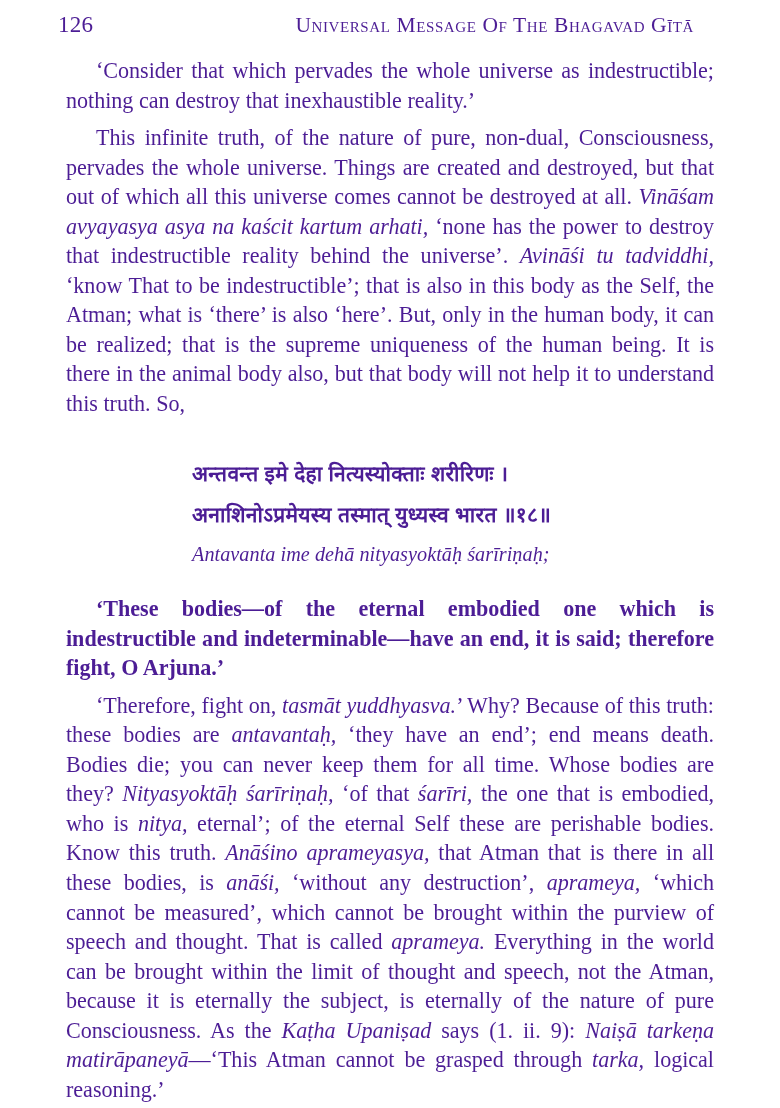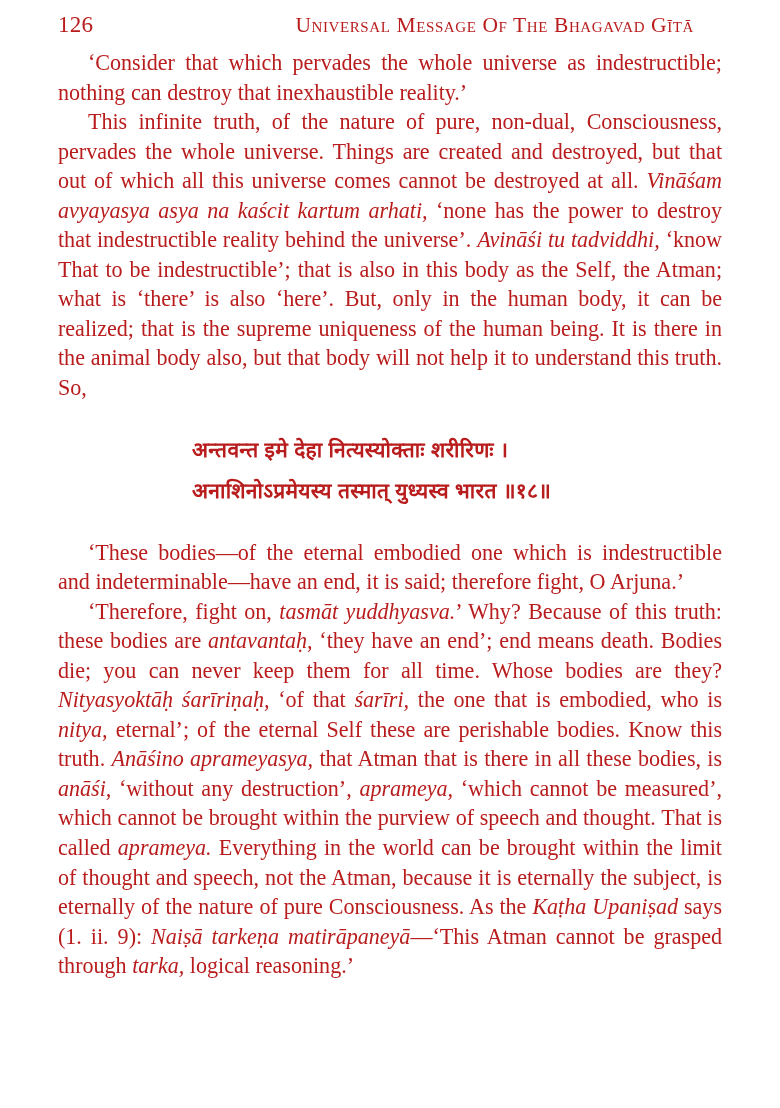--- a/index.html
+++ b/index.html
@@ -7,21 +7,21 @@
     padding: 0;
     background: #ffffff;
   }
   .page {
     position: relative;
     width: 780px;
     height: 1108px;
     background: #ffffff;
     overflow: hidden;
     font-family: "Liberation Serif", "DejaVu Serif", serif;
-    color: #b91c1c;
+    color: #4c1d95;
   }
 
   
   .running-head {
     position: absolute;
     left: 58px;
     right: 58px;
     top: 12px;
     height: 30px;
     display: flex;
@@ -44,21 +44,21 @@
   }
 
   
   .textblock {
     position: absolute;
     left: 58px;
     top: 48px;
     width: 664px;
   }
   p.body {
-    margin: 0;
+    margin: 8px;
     font-size: 22.1px;
     line-height: 29.55px;
     text-align: justify;
     text-justify: inter-word;
     letter-spacing: -0.02px;
     word-spacing: 0.1px;
     hyphens: manual;
   }
   p.body.indent {
     text-indent: 30px;
@@ -88,20 +88,21 @@
     line-height: 24.5px;
     white-space: nowrap;
     letter-spacing: 0.05px;
   }
   .translit-wrap {
     padding-top: 14px;
     padding-bottom: 16px;
   }
   .after-verse {
     padding-top: 4px;
+    font-weight: bold;
   }
 </style>
 </head>
 <body>
 
 <div class="page">
 
   <div class="running-head">
     <div class="folio">126</div>
     <div class="head-title">Universal Message Of The Bhagavad Gītā</div>
@@ -110,20 +111,21 @@
   <div class="textblock">
 
     <p class="body indent"><span>‘Consider that which pervades the whole universe as indestructible; nothing can destroy that inexhaustible reality.’</span></p>
 
     <p class="body indent"><span>This infinite truth, of the nature of pure, non-dual, Consciousness, pervades the whole universe. Things are created and destroyed, but that out of which all this universe comes cannot be destroyed at all. </span><span class="it">Vināśam avyayasya asya na kaścit kartum arhati,</span><span> ‘none has the power to destroy that indestructible reality behind the universe’. </span><span class="it">Avināśi tu tadviddhi,</span><span> ‘know That to be indestructible’; that is also in this body as the Self, the Atman; what is ‘there’ is also ‘here’. But, only in the human body, it can be realized; that is the supreme uniqueness of the human being. It is there in the animal body also, but that body will not help it to understand this truth. So,</span></p>
 
     <div class="verse">
       <div class="deva">अन्तवन्त इमे देहा नित्यस्योक्ताः शरीरिणः ।</div>
       <div class="deva">अनाशिनोऽप्रमेयस्य तस्मात् युध्यस्व भारत ॥१८॥</div>
       <div class="translit-wrap">
+        <div class="translit">Antavanta ime dehā nityasyoktāḥ śarīriṇaḥ;</div>
       </div>
     </div>
 
     <p class="body indent after-verse"><span>‘These bodies—of the eternal embodied one which is indestructible and indeterminable—have an end, it is said; therefore fight, O Arjuna.’</span></p>
 
     <p class="body indent"><span>‘Therefore, fight on, </span><span class="it">tasmāt yuddhyasva.</span><span>’ Why? Because of this truth: these bodies are </span><span class="it">antavantaḥ,</span><span> ‘they have an end’; end means death. Bodies die; you can never keep them for all time. Whose bodies are they? </span><span class="it">Nityasyoktāḥ śarīriṇaḥ,</span><span> ‘of that </span><span class="it">śarīri,</span><span> the one that is embodied, who is </span><span class="it">nitya,</span><span> eternal’; of the eternal Self these are perishable bodies. Know this truth. </span><span class="it">Anāśino aprameyasya,</span><span> that Atman that is there in all these bodies, is </span><span class="it">anāśi,</span><span> ‘without any destruction’, </span><span class="it">aprameya,</span><span> ‘which cannot be measured’, which cannot be brought within the purview of speech and thought. That is called </span><span class="it">aprameya.</span><span> Everything in the world can be brought within the limit of thought and speech, not the Atman, because it is eternally the subject, is eternally of the nature of pure Consciousness. As the </span><span class="it">Kaṭha Upaniṣad</span><span> says (1. ii. 9): </span><span class="it">Naiṣā tarkeṇa matirāpaneyā</span><span>—‘This Atman cannot be grasped through </span><span class="it">tarka,</span><span> logical reasoning.’</span></p>
 
   </div>
 </div>
 

